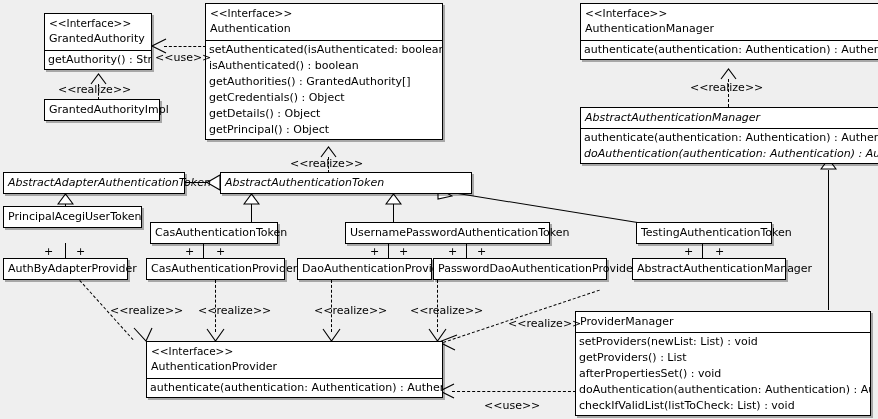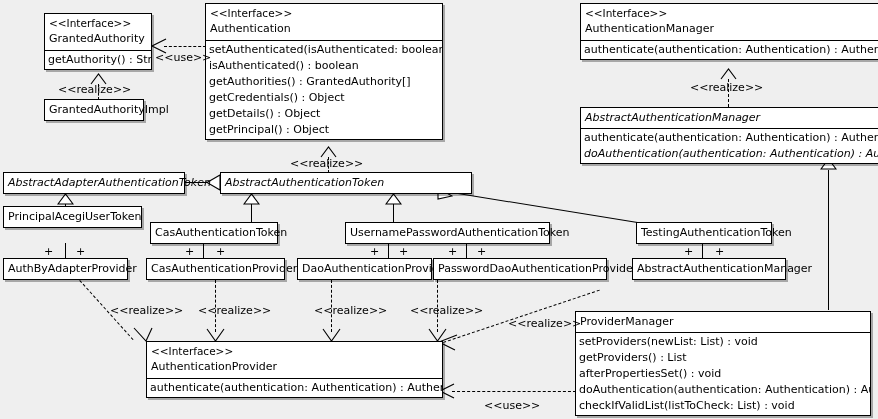--- a/index.html
+++ b/index.html
@@ -280,21 +280,21 @@
     <div class="uml-head">
       <span class="stereo">&lt;&lt;Interface&gt;&gt;</span>
       <span class="cname">GrantedAuthority</span>
     </div>
     <div class="uml-sep"></div>
     <div class="uml-attrs">
       <span class="m">getAuthority() : String</span>
     </div>
   </div>
 
-  <div class="uml-box" style="left:44px; top:99px; width:100px;">
+  <div class="uml-box" style="left:44px; top:99px; width:116px;">
     <div class="uml-head compact">
       <span class="cname">GrantedAuthorityImpl</span>
     </div>
   </div>
 
   <div class="uml-box" style="left:205px; top:3px; width:238px;">
     <div class="uml-head">
       <span class="stereo">&lt;&lt;Interface&gt;&gt;</span>
       <span class="cname">Authentication</span>
     </div>

